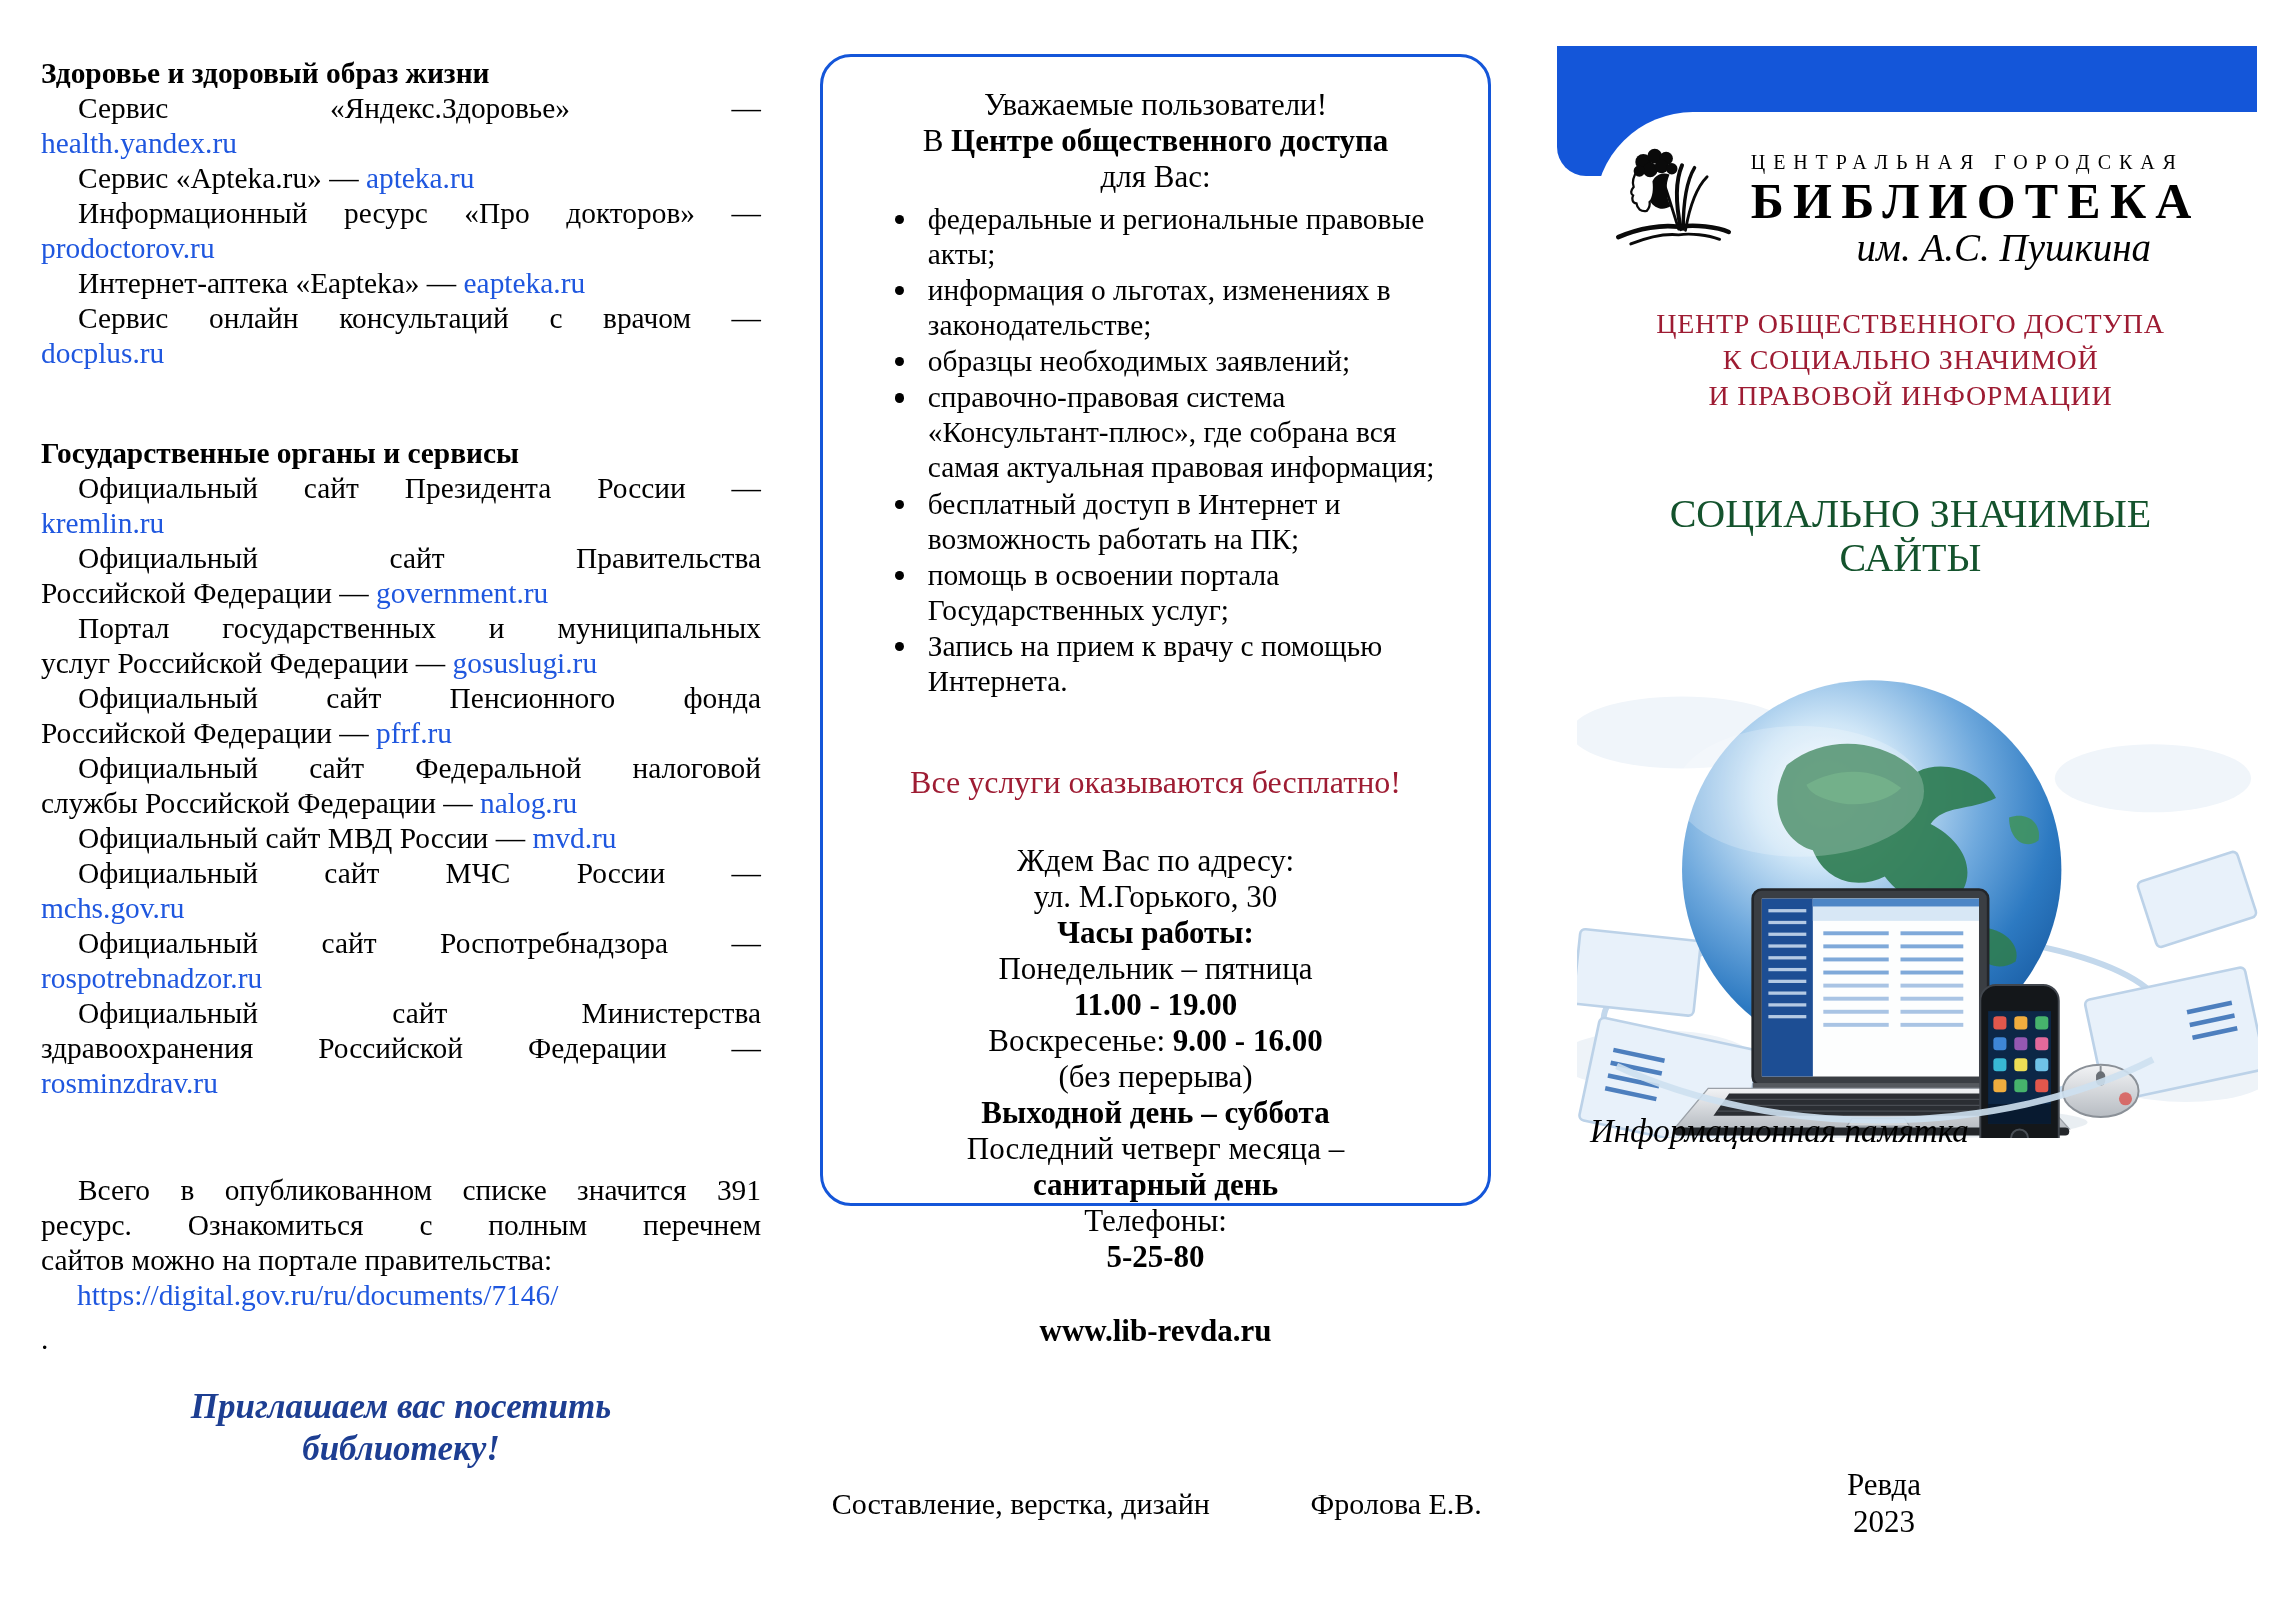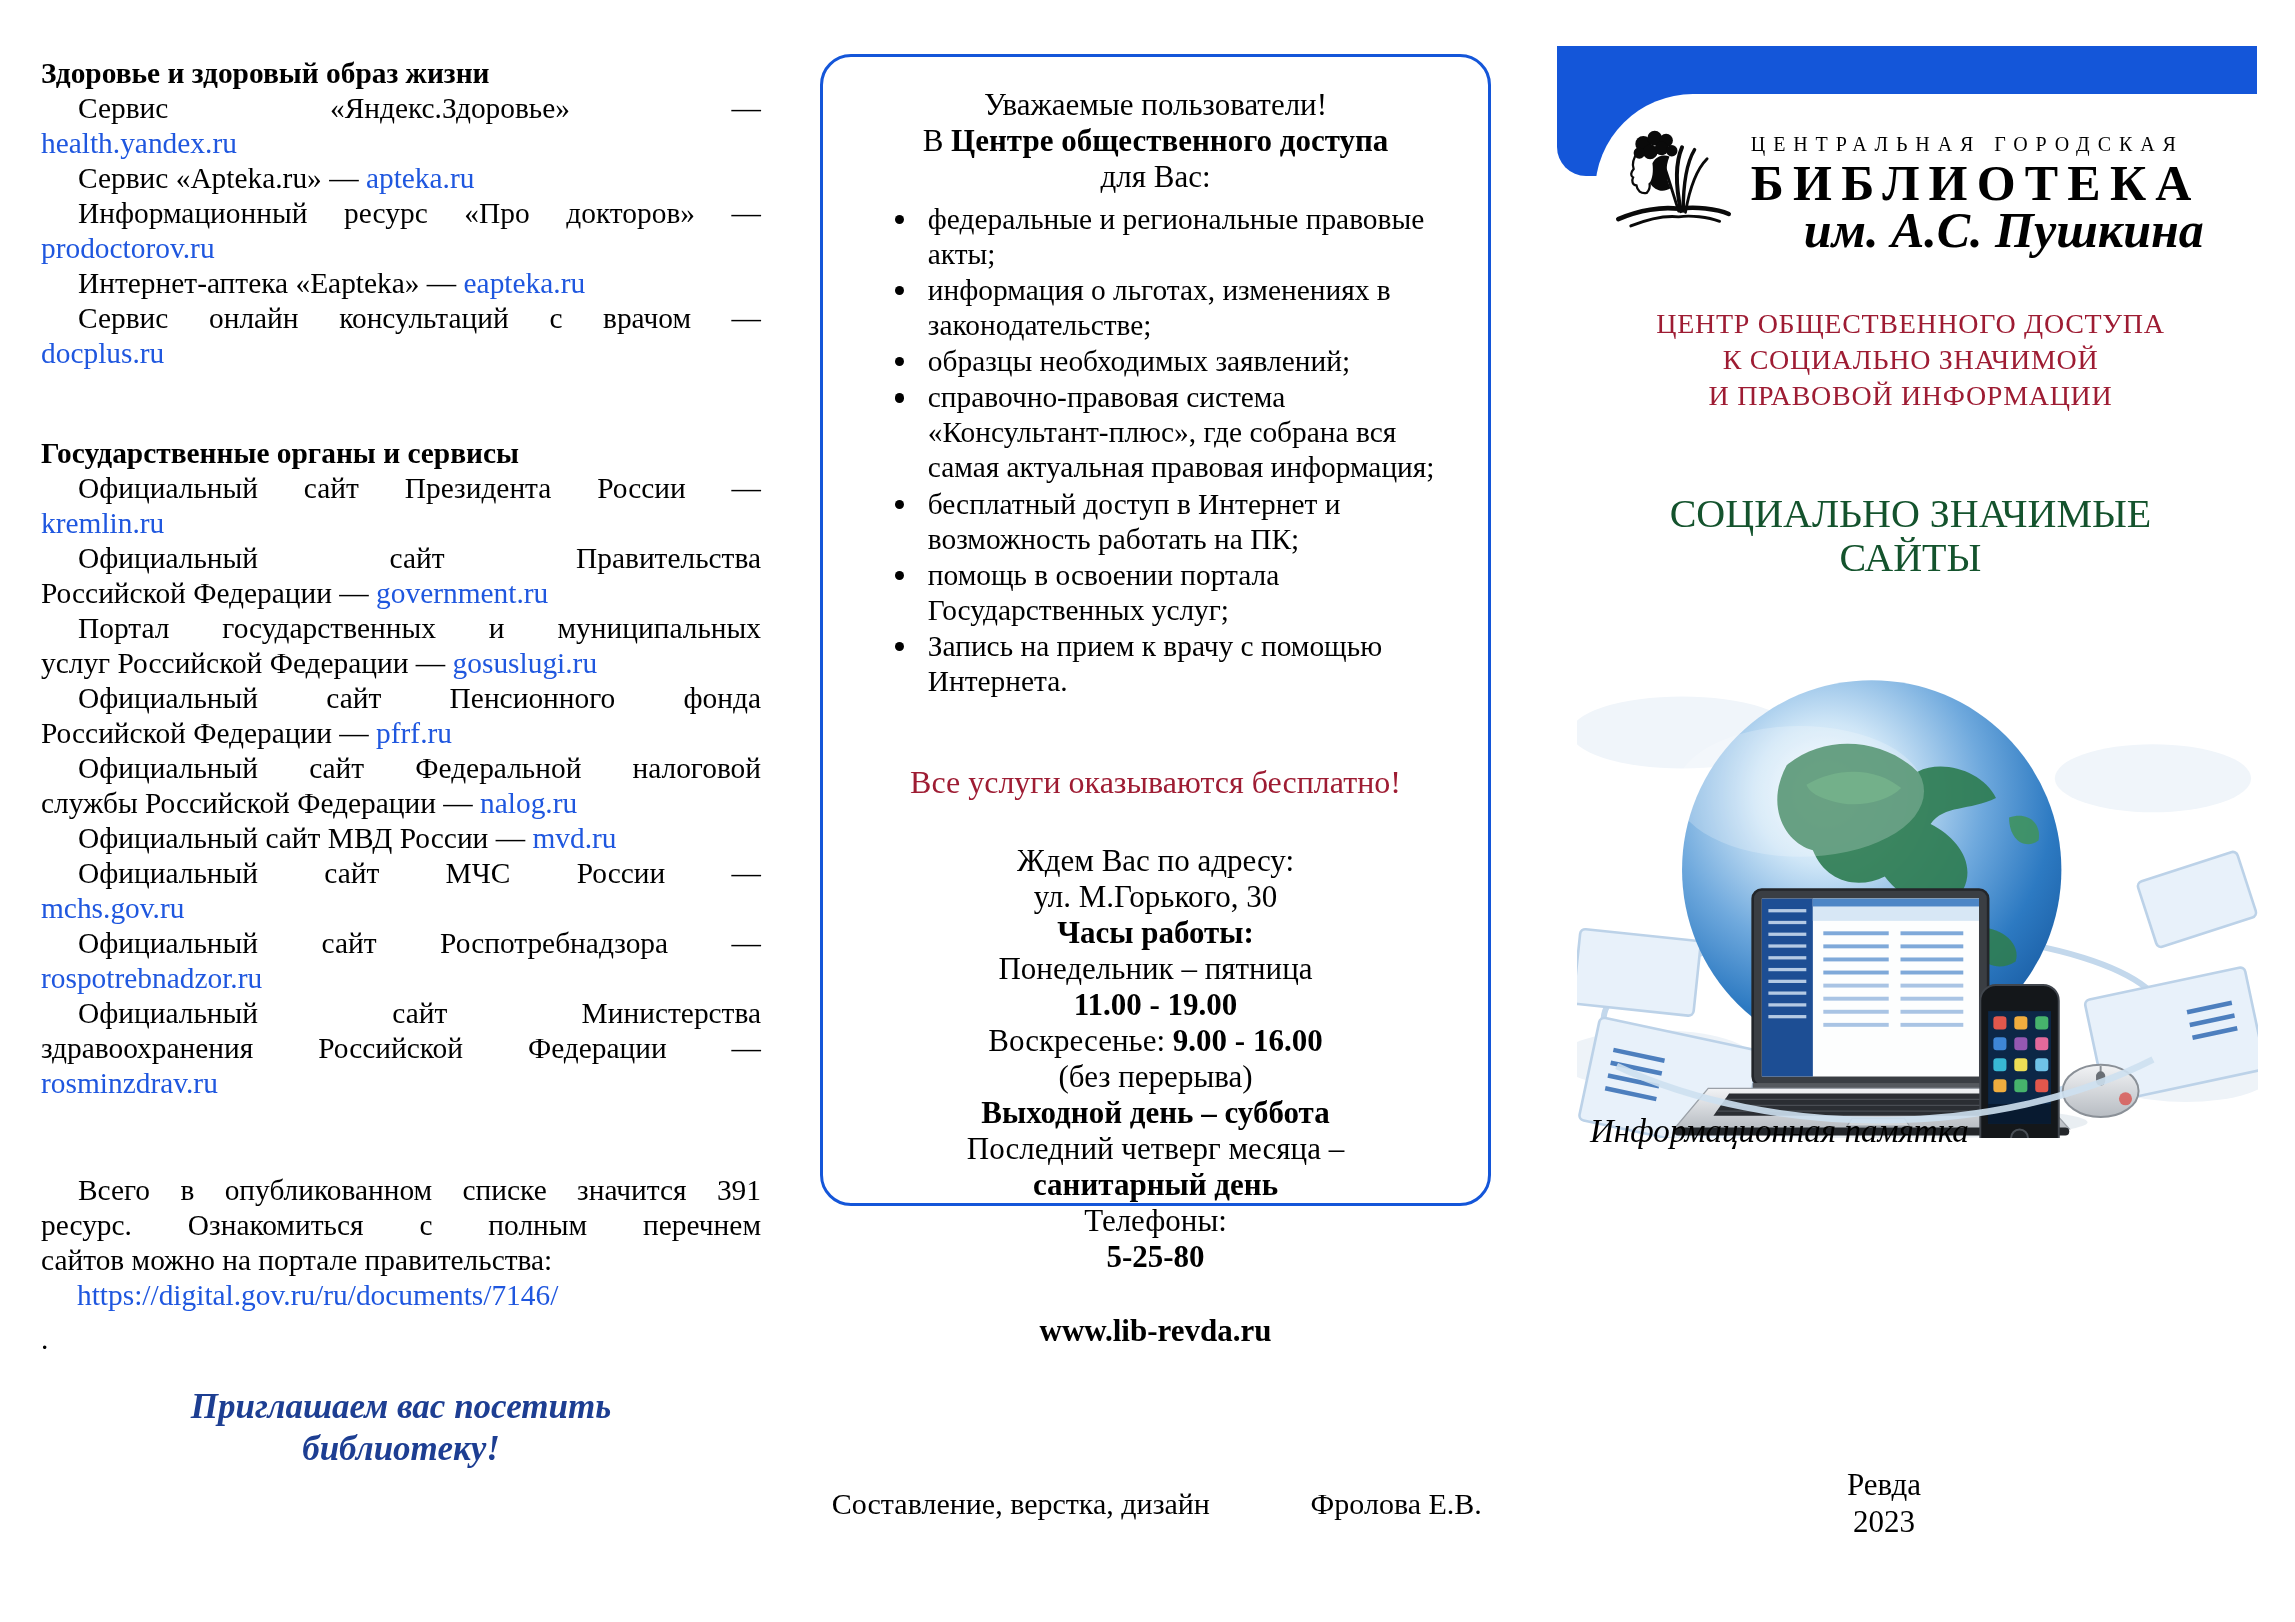--- a/index.html
+++ b/index.html
@@ -34,27 +34,27 @@
   .btext{font-size:29.4px;line-height:35px;white-space:pre;}
   .notice{margin-top:65px;text-align:center;color:#9E1C33;font-size:32px;line-height:37px;white-space:nowrap;}
   .visit{margin-top:42px;}
   .web{margin-top:38px;}
   .credits{position:absolute;left:820px;top:1487px;width:671px;box-sizing:border-box;
            display:flex;justify-content:space-between;padding:0 9.2px 0 11.8px;font-size:30px;}
 
   
   .band{position:absolute;left:1557px;top:46px;width:700px;height:130px;
         background:#1456D9;border-bottom-left-radius:29px;}
-  .logo-card{position:absolute;left:1595px;top:94px;width:662px;height:226px;
+  .logo-card{position:absolute;left:1595px;top:112px;width:662px;height:226px;
              background:#fff;border-top-left-radius:98px;display:flex;}
   .logo-svg{width:131px;height:111px;margin:30px 0 0 13px;flex:none;}
   .logo-text{margin:37px 0 0 11.8px;width:506px;}
   .lt1{font-size:20px;letter-spacing:7.9px;line-height:26px;white-space:nowrap;}
   .lt2{font-size:50px;font-weight:bold;letter-spacing:9.2px;line-height:52px;white-space:nowrap;}
-  .lt3{font-size:50px;font-style:italic;line-height:42px;text-align:center;white-space:nowrap;font-weight:bold;}
+  .lt3{font-size:39px;font-style:italic;line-height:42px;text-align:center;white-space:nowrap;}
   .red-title{position:absolute;left:1570px;top:306px;width:681px;text-align:center;
              color:#9E1C33;font-size:28px;line-height:36px;letter-spacing:0.7px;}
   .main-title{position:absolute;left:1570px;top:492px;width:681px;text-align:center;
               color:#14532d;font-size:40px;line-height:44px;}
   .rline{white-space:nowrap;}
   .illus{position:absolute;left:1577px;top:654px;width:681px;height:484px;}
   .subtitle{position:absolute;left:1590px;top:1112px;width:366px;text-align:center;
             font-style:italic;font-size:33px;line-height:38px;white-space:nowrap;}
   .imprint{position:absolute;left:1737px;top:1466px;width:294px;text-align:center;
            font-size:31px;line-height:37px;}

